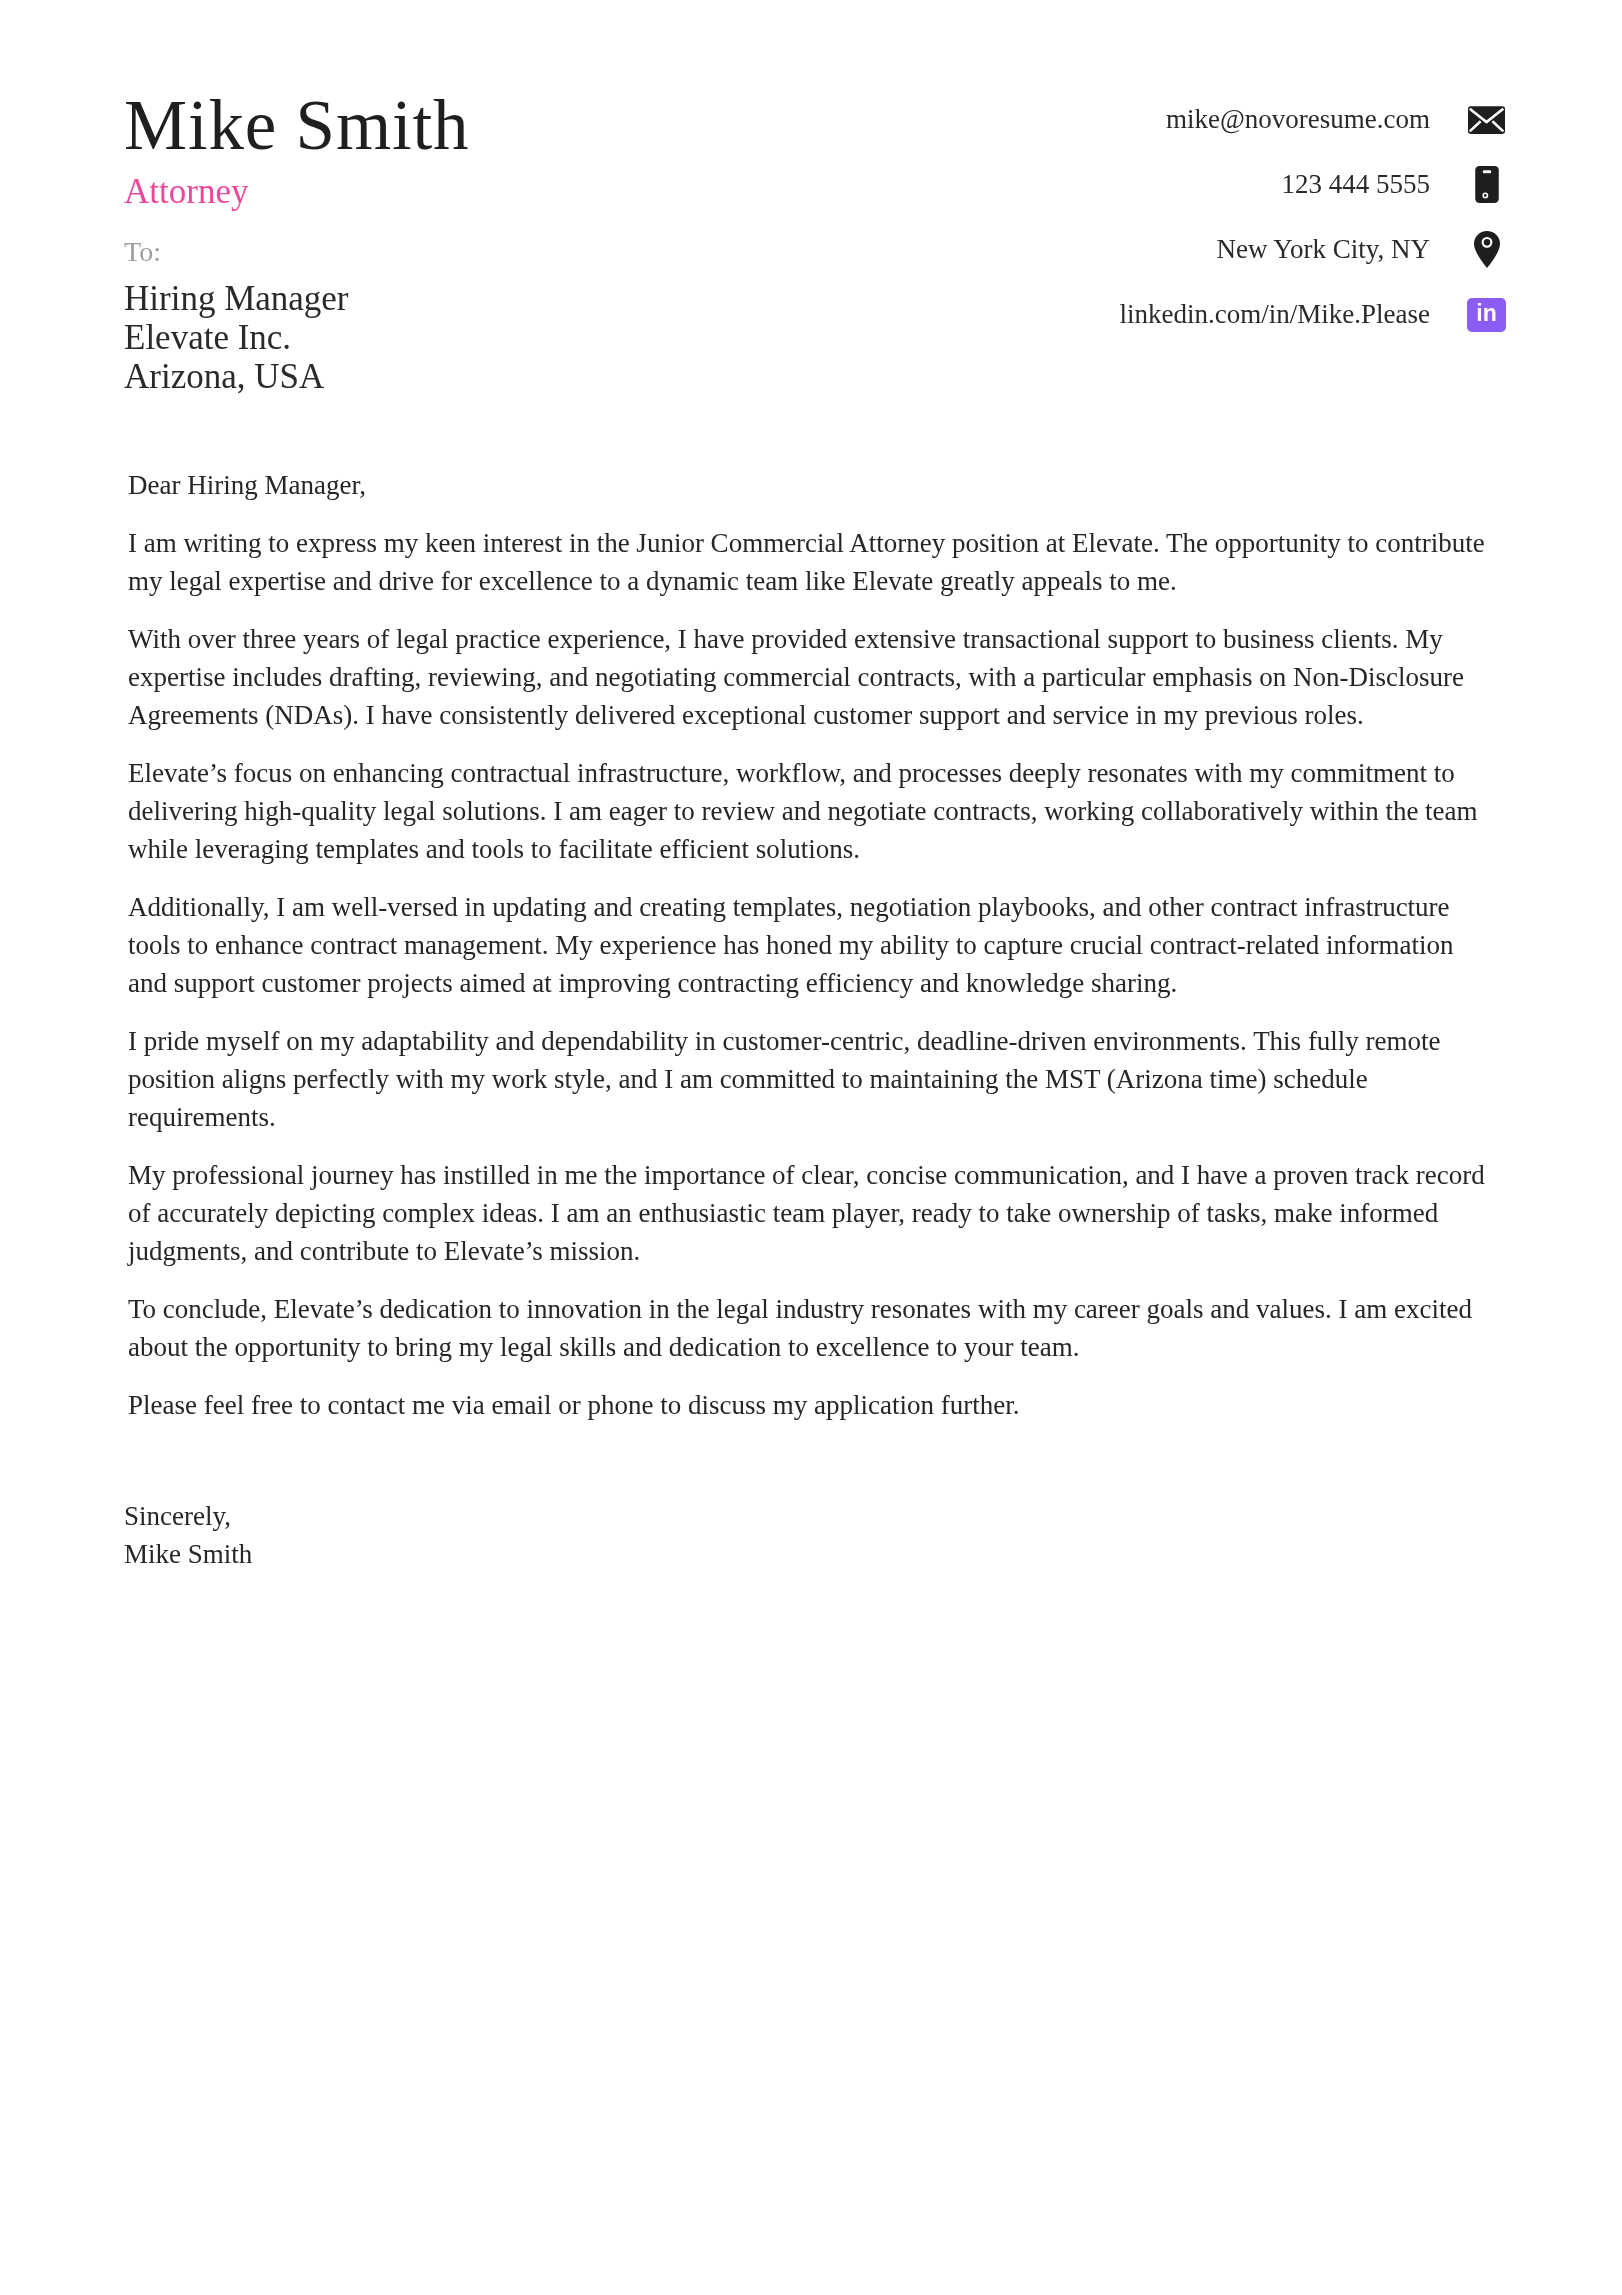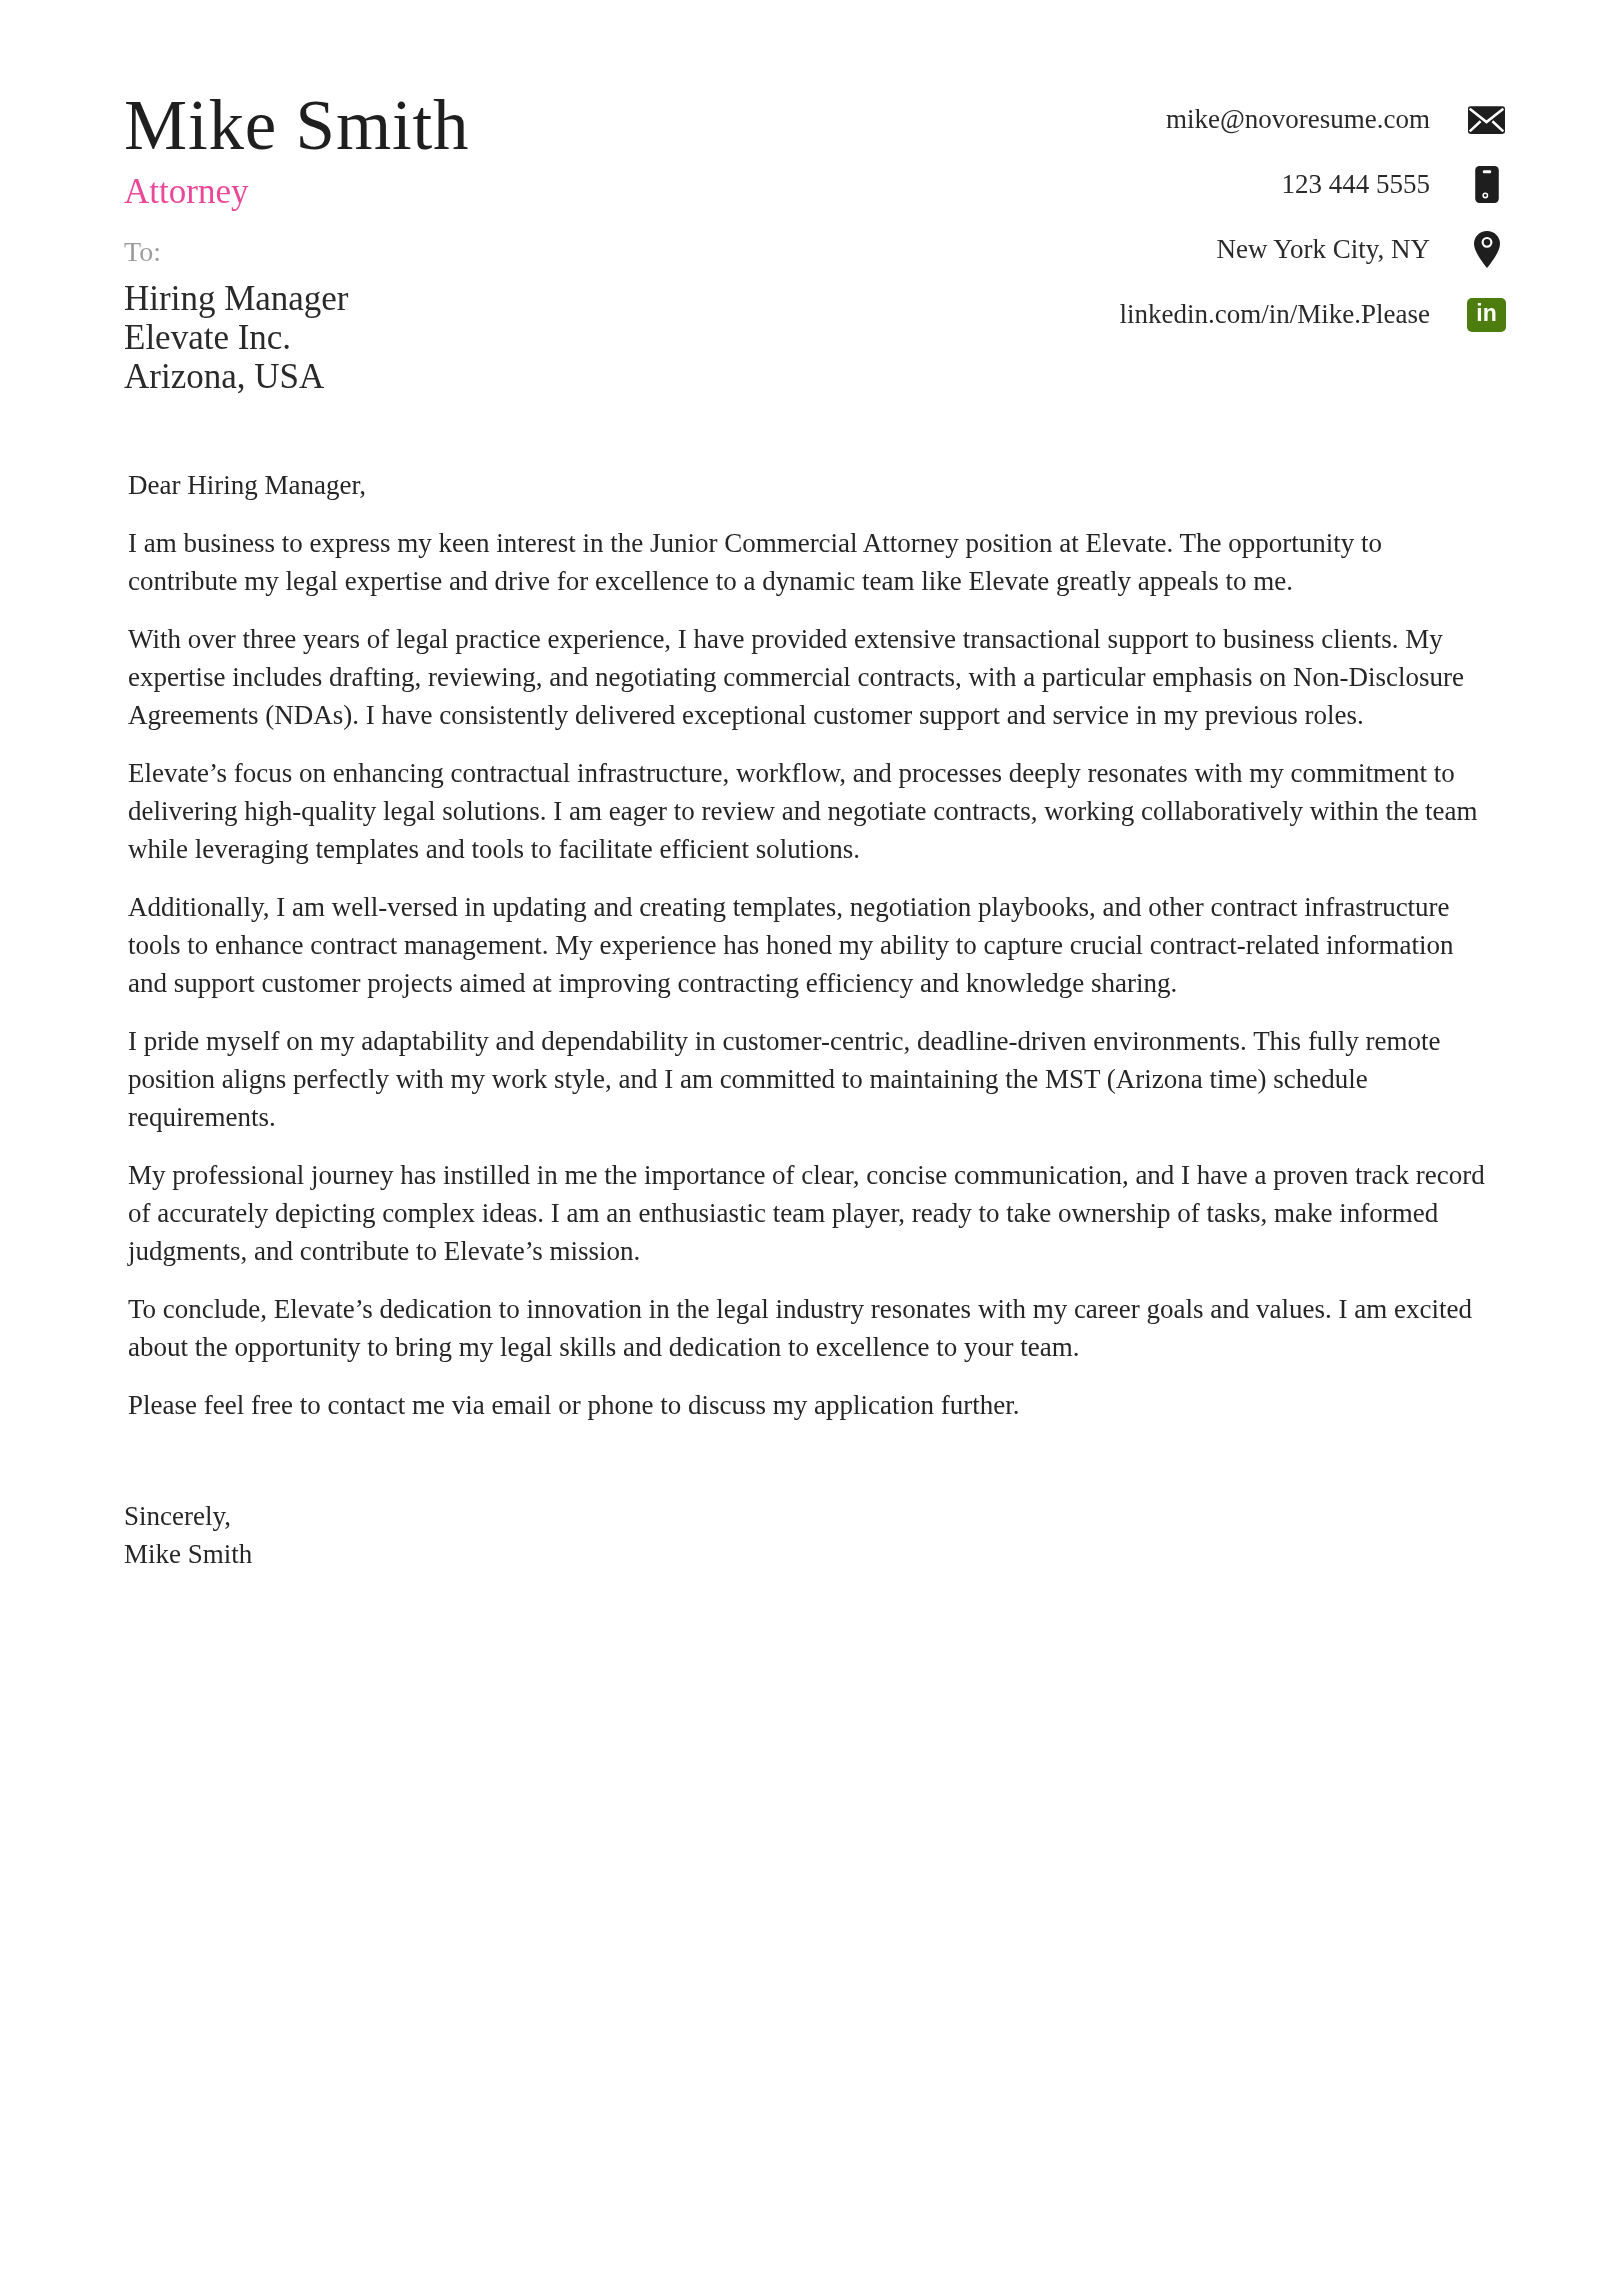--- a/index.html
+++ b/index.html
@@ -37,21 +37,21 @@
   }
   .contact-row {
     display: flex; align-items: center; justify-content: flex-end; gap: 37px;
   }
   .contact-value { font-size: 27px; color: #2a2a2a; white-space: nowrap; }
   .icon-box {
     width: 39px; height: 37px; flex: 0 0 39px;
     display: flex; align-items: center; justify-content: center;
   }
   .linkedin-badge {
-    width: 41px; height: 34px; border-radius: 5px; background: #4d7c0f;
+    width: 41px; height: 34px; border-radius: 5px; background: #8b5cf6;
     display: flex; align-items: center; justify-content: center;
   }
   .linkedin-badge span {
     color: #ffffff; font-family: "Liberation Sans", sans-serif;
     font-weight: bold; font-size: 23px; line-height: 1; margin-top: -2.5px;
   }
 
   
   .letter {
     position: absolute; left: 124px; top: 466px; width: 1373px;
@@ -116,21 +116,21 @@
         <span class="linkedin-badge">
           <span>in</span>
         </span>
       </span>
     </div>
 
   </div>
 
   <div class="letter">
     <p>Dear Hiring Manager,</p>
-    <p>I am business to express my keen interest in the Junior Commercial Attorney position at Elevate. The opportunity to contribute my legal expertise and drive for excellence to a dynamic team like Elevate greatly appeals to me.</p>
+    <p>I am writing to express my keen interest in the Junior Commercial Attorney position at Elevate. The opportunity to contribute my legal expertise and drive for excellence to a dynamic team like Elevate greatly appeals to me.</p>
     <p>With over three years of legal practice experience, I have provided extensive transactional support to business clients. My expertise includes drafting, reviewing, and negotiating commercial contracts, with a particular emphasis on Non-Disclosure Agreements (NDAs). I have consistently delivered exceptional customer support and service in my previous roles.</p>
     <p>Elevate’s focus on enhancing contractual infrastructure, workflow, and processes deeply resonates with my commitment to delivering high-quality legal solutions. I am eager to review and negotiate contracts, working collaboratively within the team while leveraging templates and tools to facilitate efficient solutions.</p>
     <p>Additionally, I am well-versed in updating and creating templates, negotiation playbooks, and other contract infrastructure tools to enhance contract management. My experience has honed my ability to capture crucial contract-related information and support customer projects aimed at improving contracting efficiency and knowledge sharing.</p>
     <p>I pride myself on my adaptability and dependability in customer-centric, deadline-driven environments. This fully remote position aligns perfectly with my work style, and I am committed to maintaining the MST (Arizona time) schedule requirements.</p>
     <p>My professional journey has instilled in me the importance of clear, concise communication, and I have a proven track record of accurately depicting complex ideas. I am an enthusiastic team player, ready to take ownership of tasks, make informed judgments, and contribute to Elevate’s mission.</p>
     <p>To conclude, Elevate’s dedication to innovation in the legal industry resonates with my career goals and values. I am excited about the opportunity to bring my legal skills and dedication to excellence to your team.</p>
     <p>Please feel free to contact me via email or phone to discuss my application further.</p>
     <div class="closing">
       <div>Sincerely,</div>
       <div>Mike Smith</div>

